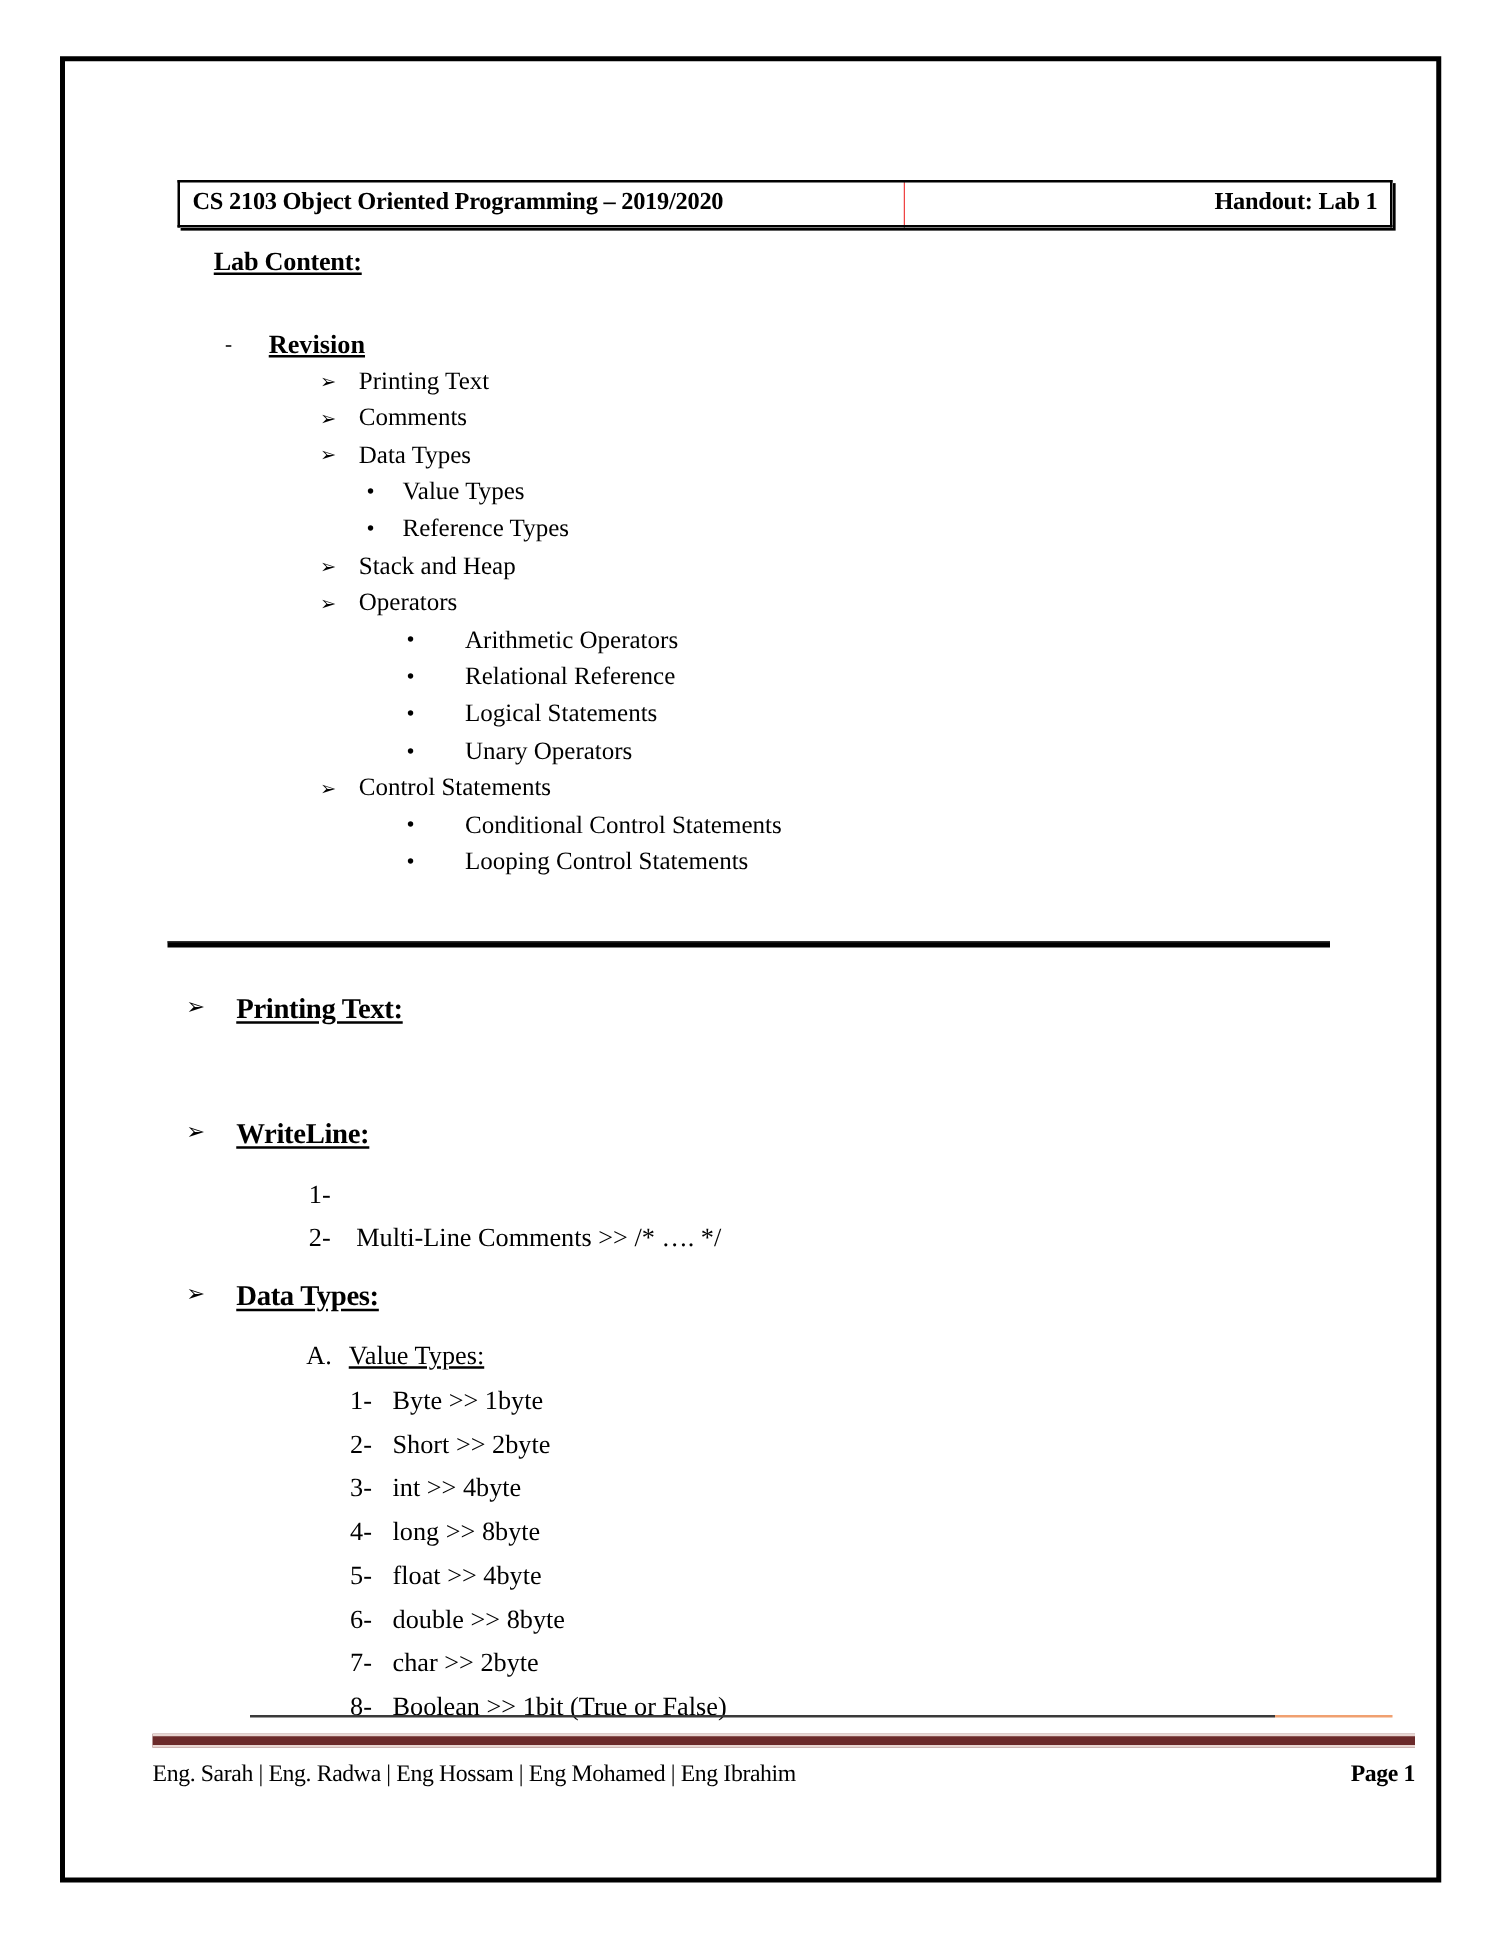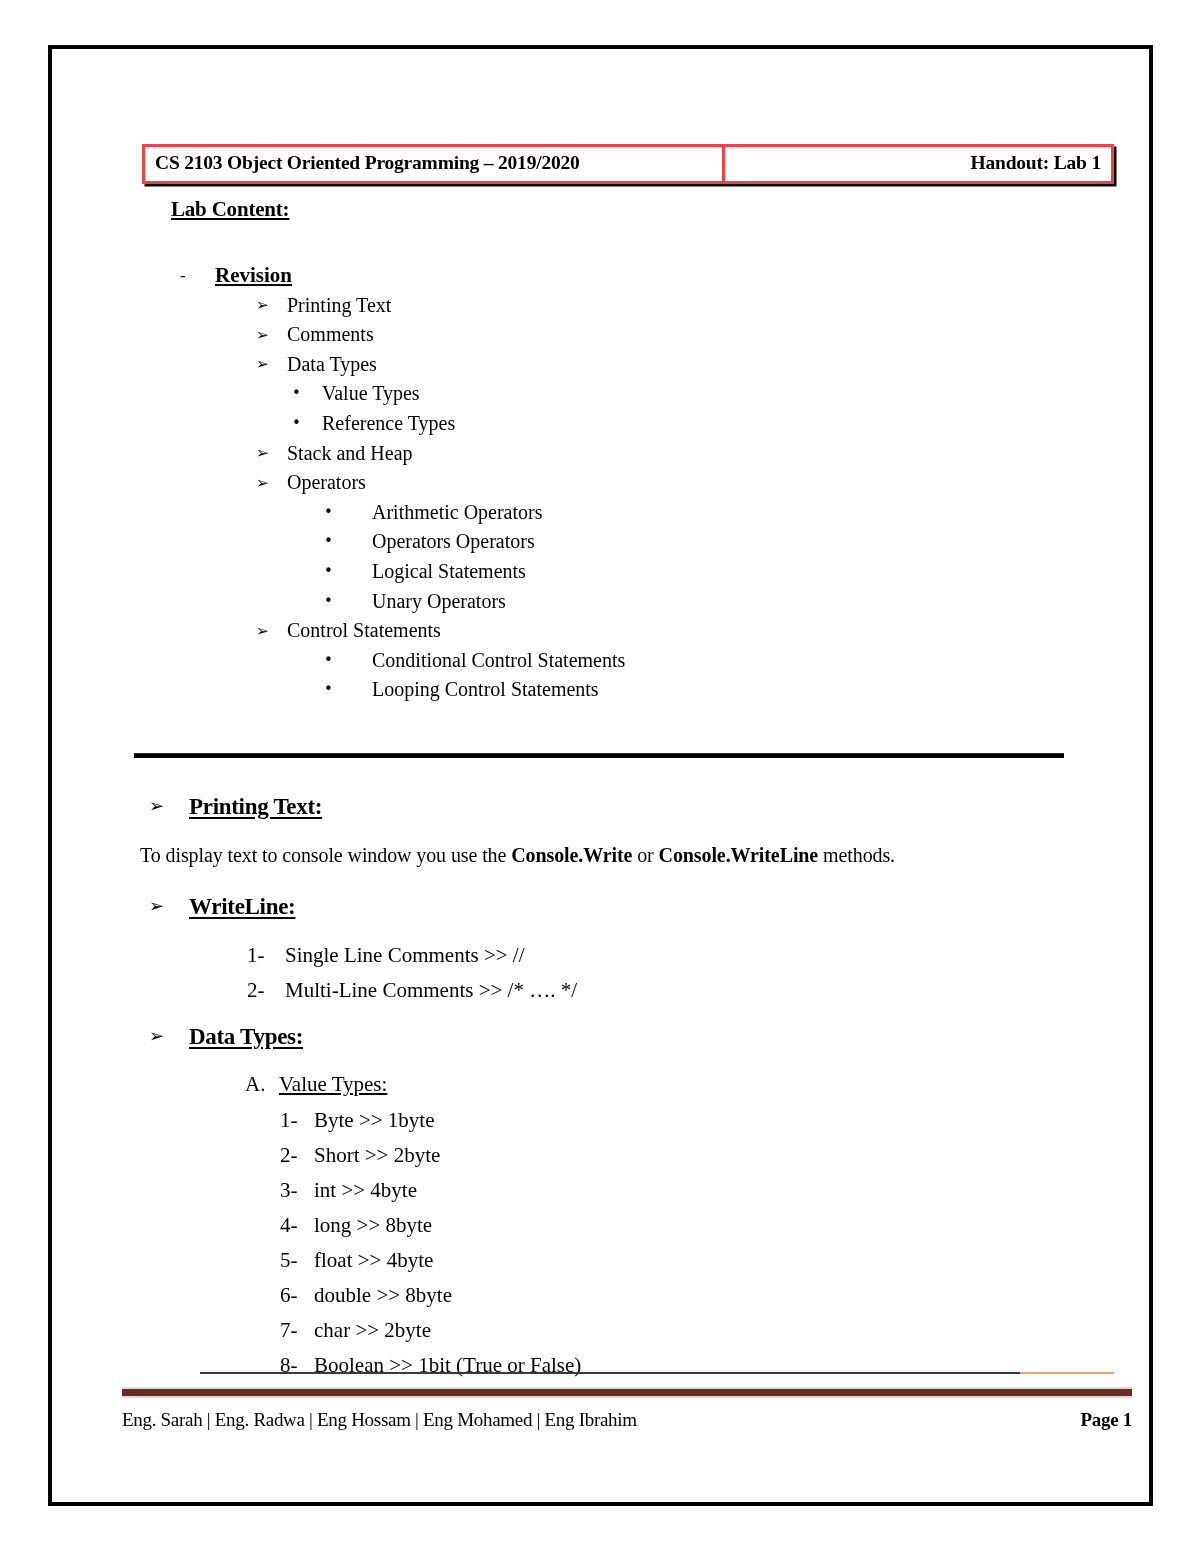--- a/index.html
+++ b/index.html
@@ -39,21 +39,21 @@
   .header-table {
     position: absolute;
     left: 90px;
     top: 95px;
     width: 972px;
     border-collapse: collapse;
     border: 2px solid #000;
     box-shadow: 2.5px 2.5px 0 0 #000;
   }
   .header-table td {
-    border: 3px solid #ef4444;
+    border: 1px solid #ef4444;
     font-weight: bold;
     font-size: 19.5px;
     letter-spacing: -0.2px;
     padding: 5px 10px 7px 10px;
     white-space: nowrap;
     font-family: "Liberation Serif", "DejaVu Serif", serif;
   }
   .header-cell-course { width: 580px; text-align: left; }
   .header-cell-handout { text-align: right; padding-right: 14px; }
 
@@ -281,21 +281,21 @@
         <div class="outline-row lvl2">
           <span class="bullet">➢</span>
           <span class="lbl">Operators</span>
         </div>
         <div class="outline-row lvl3b">
           <span class="bullet">•</span>
           <span class="lbl">Arithmetic Operators</span>
         </div>
         <div class="outline-row lvl3b">
           <span class="bullet">•</span>
-          <span class="lbl">Operators Operators</span>
+          <span class="lbl">Relational Reference</span>
         </div>
         <div class="outline-row lvl3b">
           <span class="bullet">•</span>
           <span class="lbl">Logical Statements</span>
         </div>
         <div class="outline-row lvl3b">
           <span class="bullet">•</span>
           <span class="lbl">Unary Operators</span>
         </div>
         <div class="outline-row lvl2">
@@ -312,32 +312,30 @@
         </div>
       </div>
 
     <div class="divider"></div>
 
     <div class="section" style="top:745px;">
       <div class="sec-head">
         <span class="bullet">➢</span>
         <span class="lbl">Printing Text:</span>
       </div>
-      <div class="para" style="top:50px;"><span>To display text to console window you use the </span><b>Console.Write</b><span> or </span><b>Console.WriteLine</b><span> methods.</span></div>
     </div>
 
     <div class="section" style="top:845px;">
       <div class="sec-head">
         <span class="bullet">➢</span>
         <span class="lbl">WriteLine:</span>
       </div>
       <div class="numlist comments-list" id="comments-host" style="top:44px;position:absolute;">
           <div class="numrow">
             <span class="num">1-</span>
-            <span class="txt">Single Line Comments &gt;&gt; //</span>
           </div>
           <div class="numrow">
             <span class="num">2-</span>
             <span class="txt">Multi-Line Comments &gt;&gt; /* …. */</span>
           </div>
         </div>
     </div>
 
     <div class="section" style="top:975px;">
       <div class="sec-head">

